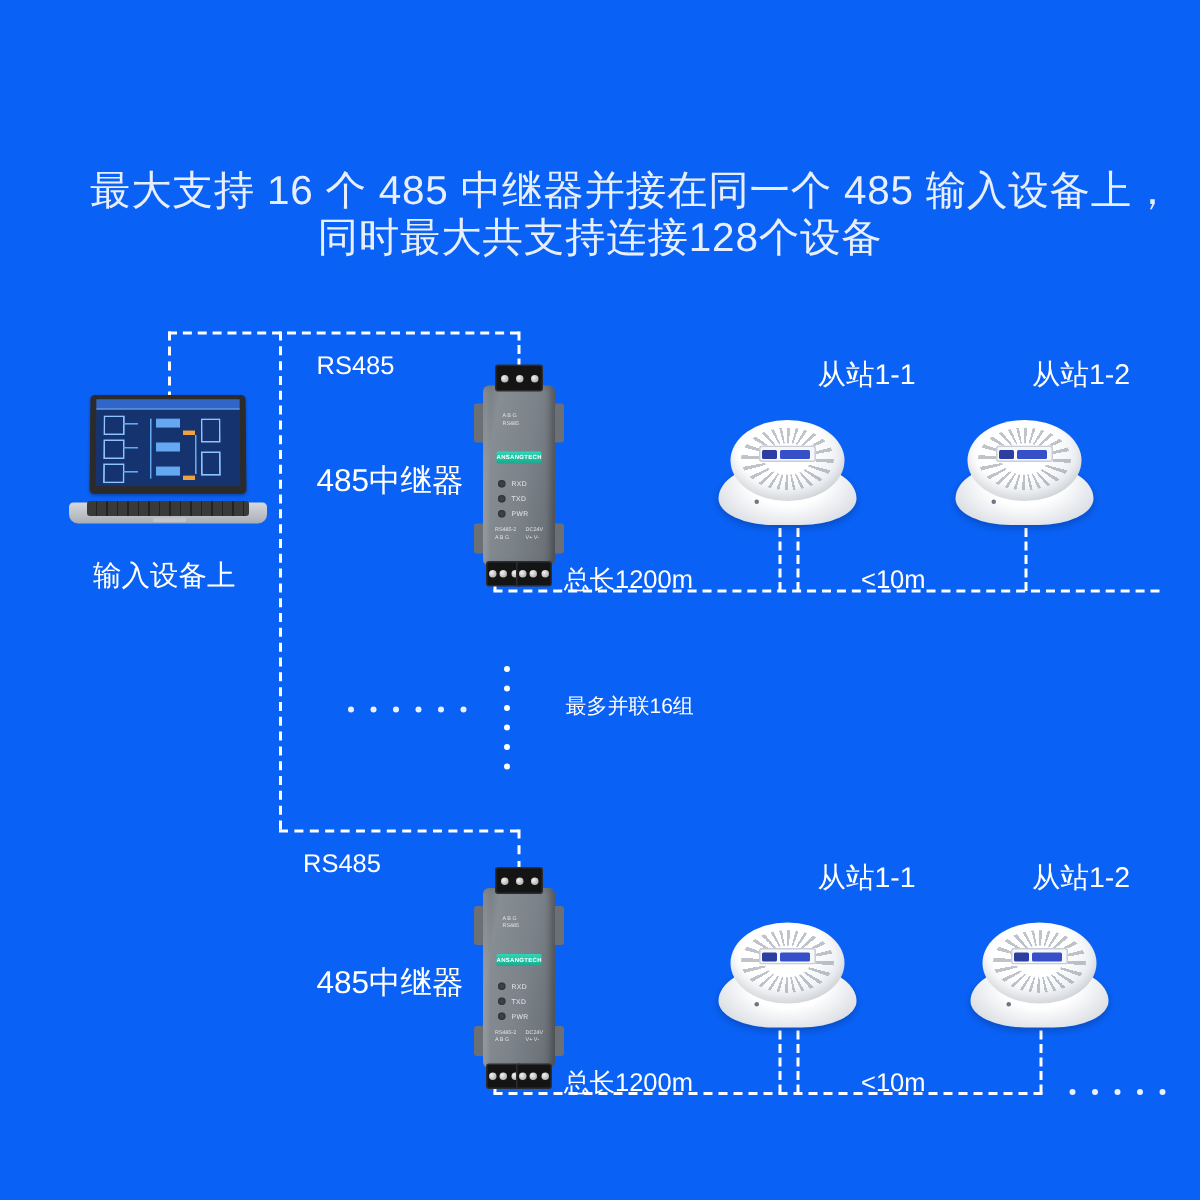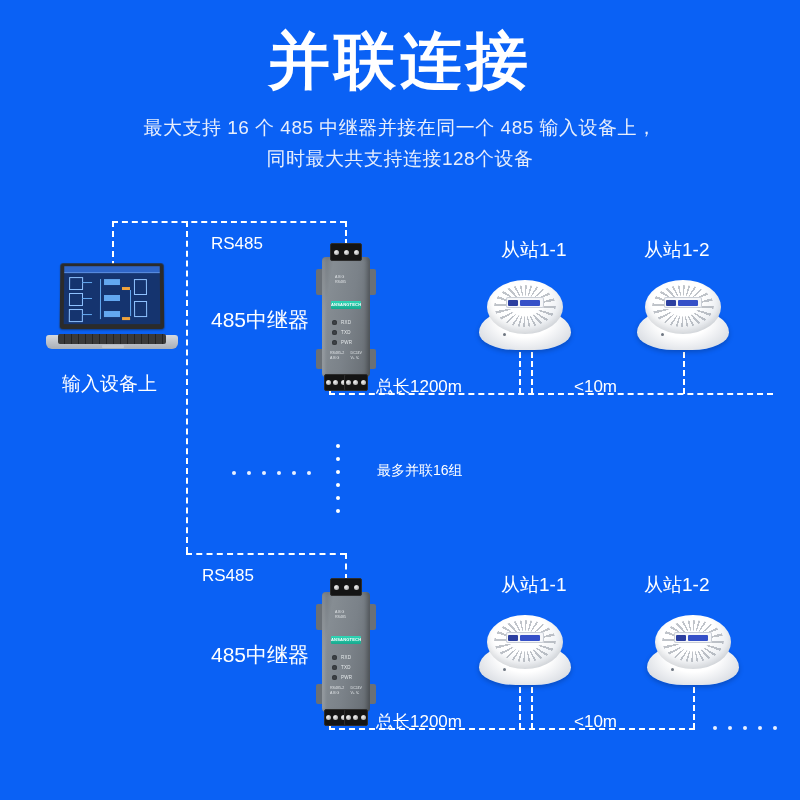--- a/index.html
+++ b/index.html
@@ -13,30 +13,30 @@
   .stage{position:absolute;inset:0;}
 
   
   .title{
     position:absolute;left:0;top:26px;width:800px;text-align:center;
     color:#ffffff;font-size:62px;line-height:70px;font-weight:700;
     letter-spacing:4px;
   }
   .subtitle{
     position:absolute;left:60px;top:112px;width:680px;text-align:center;
-    color:#e7eefc;font-size:19px;line-height:31px;font-weight:400;
+    color:#e7eefc;font-size:27px;line-height:31px;font-weight:400;
     letter-spacing:.5px;
   }
   .subtitle div{white-space:nowrap;}
 
   
   .lbl{position:absolute;color:#ffffff;white-space:nowrap;}
   .lbl-rs485{font-size:17px;font-weight:400;}
   .lbl-dev{font-size:21px;font-weight:400;}
-  .lbl-station{font-size:19px;font-weight:400;}
+  .lbl-station{font-size:19px;font-weight:400;margin-left:44px;}
   .lbl-dist{font-size:17px;font-weight:400;}
   .lbl-mid{font-size:14px;font-weight:400;}
   .lbl-caption{font-size:19px;font-weight:400;}
 
   
   .dash-h{
     position:absolute;height:0;border-top:2px dashed #ffffff;
   }
   .dash-v{
     position:absolute;width:0;border-left:2px dashed #ffffff;
@@ -159,21 +159,20 @@
   .dots-row{position:absolute;display:flex;gap:11px;}
   .dots-row span{width:4px;height:4px;border-radius:50%;background:#e9f0ff;display:block;}
   .dots-col{position:absolute;display:flex;flex-direction:column;gap:9px;}
   .dots-col span{width:4px;height:4px;border-radius:50%;background:#ffffff;display:block;}
 </style>
 </head>
 <body style="background: rgb(10, 97, 245);">
 
 <div class="stage">
 
-  <div class="title">并联连接</div>
   <div class="subtitle">
     <div>最大支持 16 个 485 中继器并接在同一个 485 输入设备上，</div>
     <div>同时最大共支持连接128个设备</div>
   </div>
 
   <div class="dash-h" style="left:112px;top:221px;width:234px;"></div>
 
   <div class="dash-v" style="left:112px;top:221px;height:46px;"></div>
 
   <div class="dash-v" style="left:186px;top:221px;height:332px;"></div>

